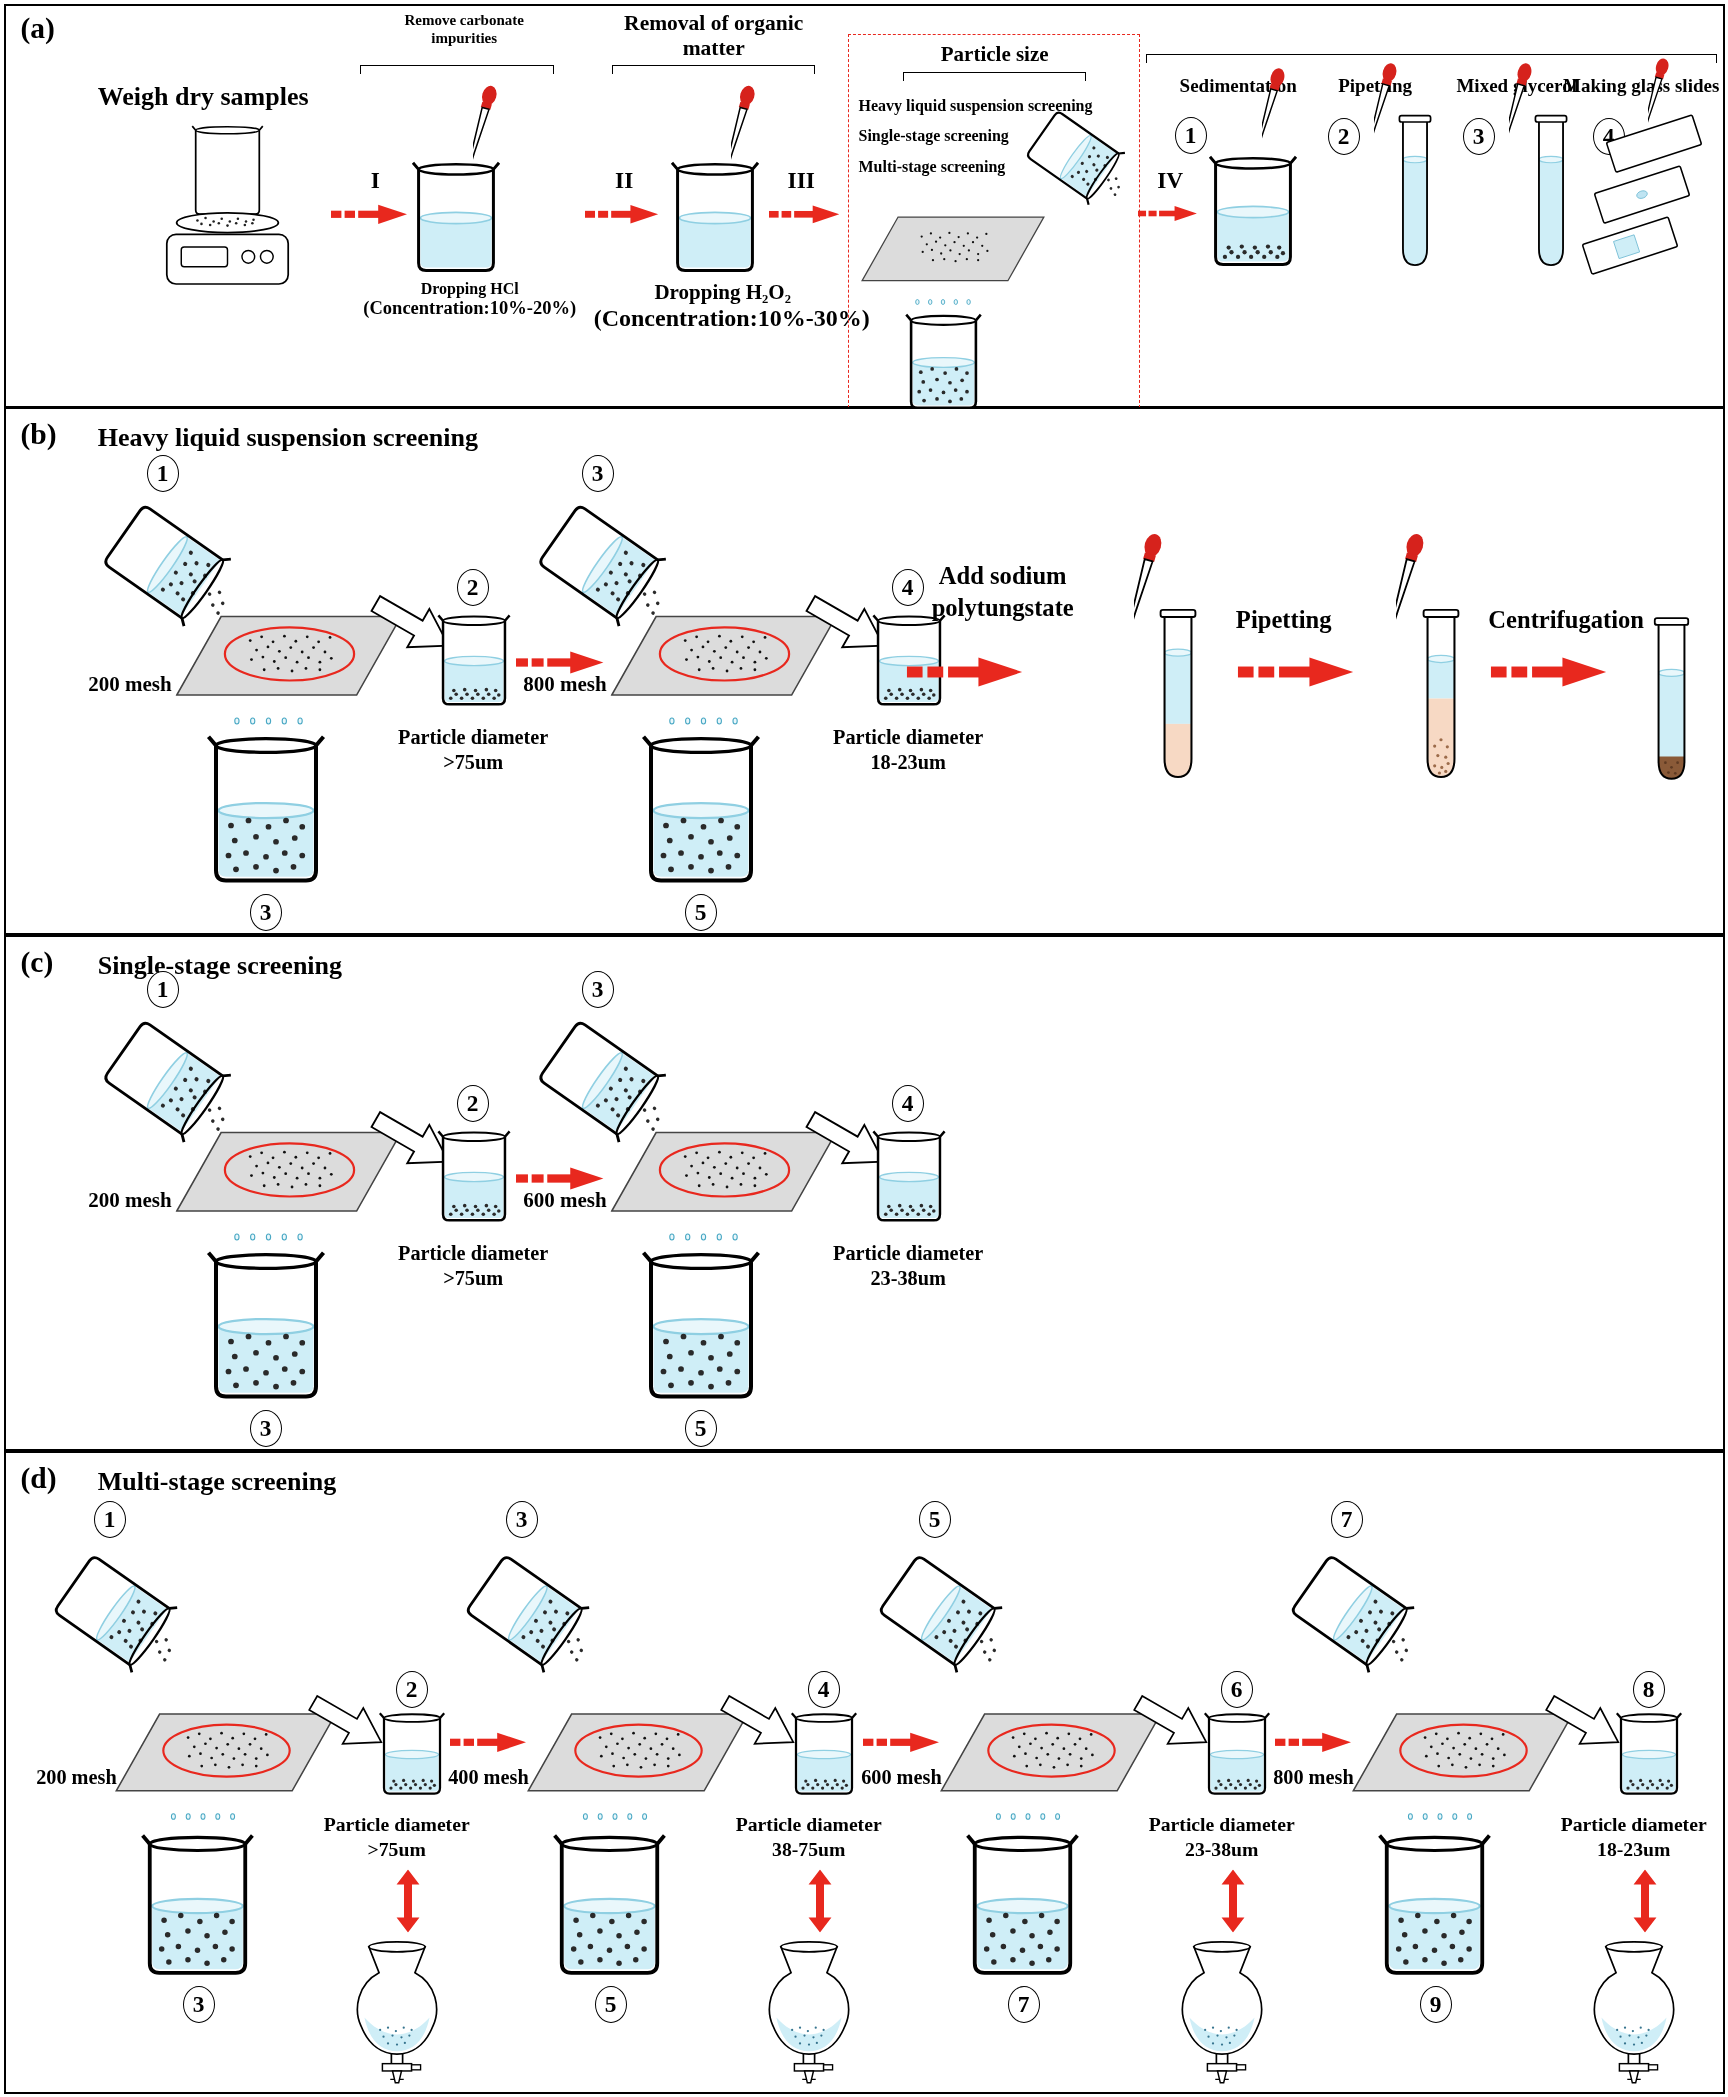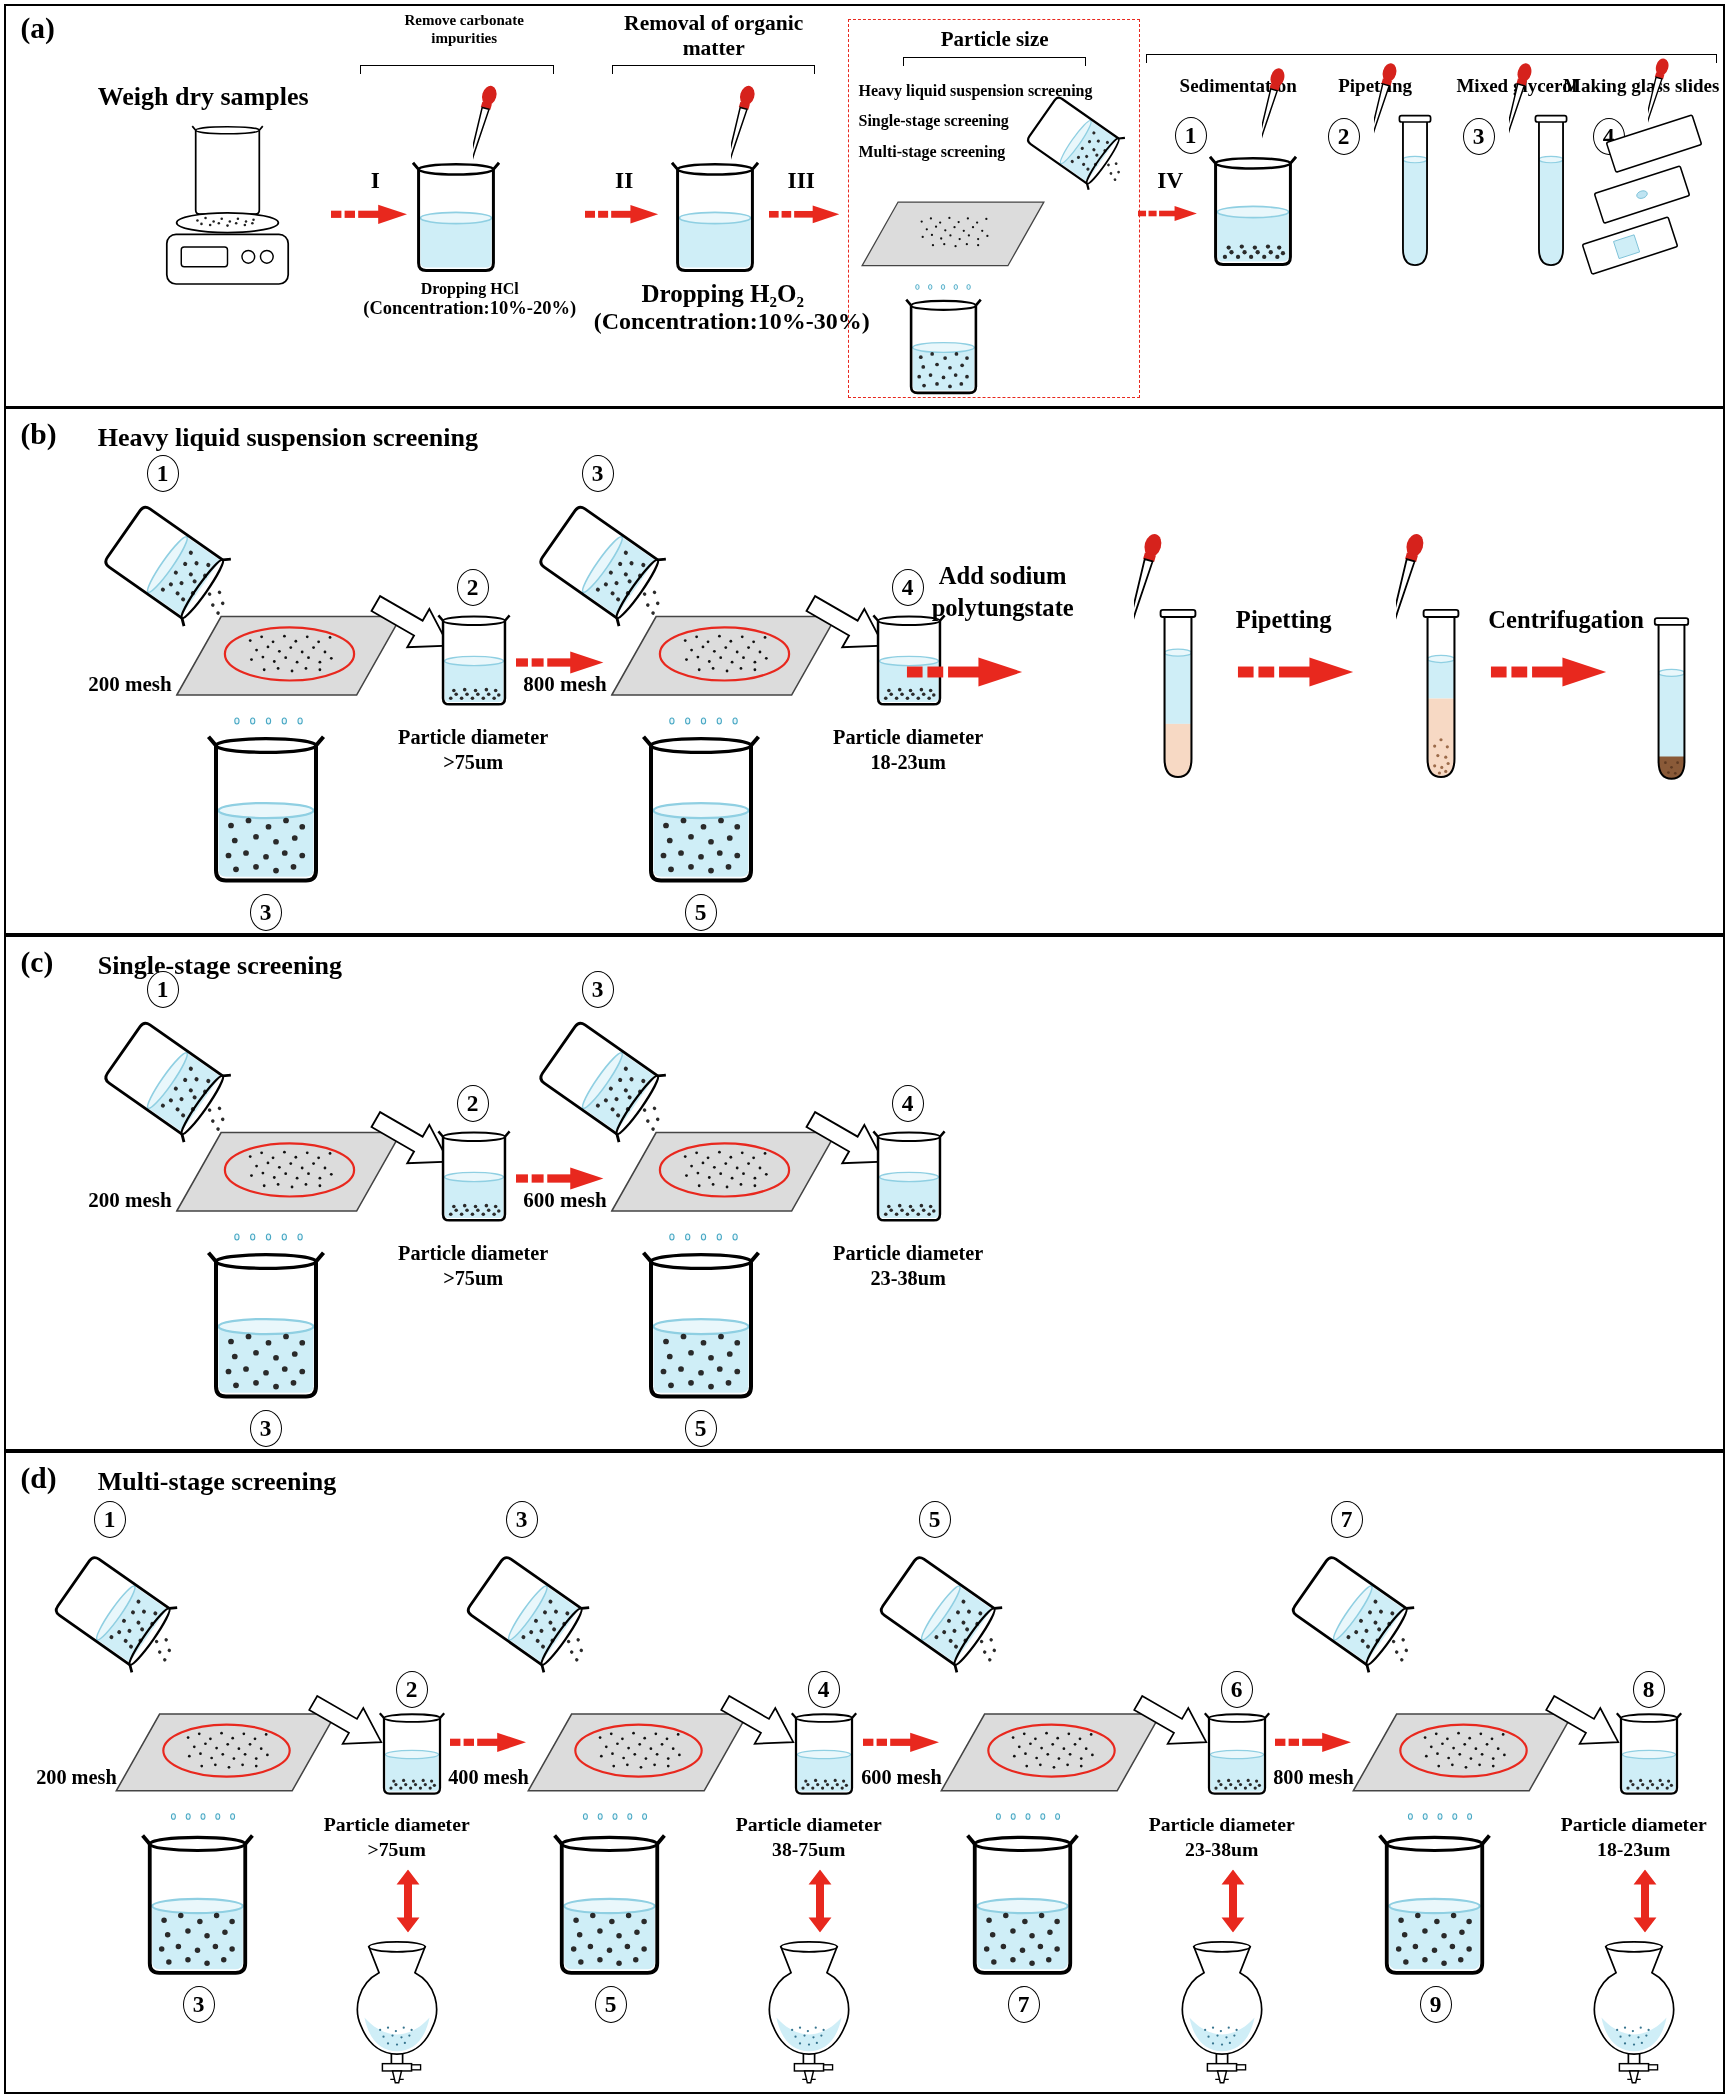--- a/index.html
+++ b/index.html
@@ -405,30 +405,30 @@
         <div>matter</div>
     </div>
     <div class="brace" style="left:606px;top:59px;width:203px"></div>
     <svg class="abs" style="left:662px;top:154px;width:94px;height:116px" viewBox="0 0 100 124">
         <use href="#beaker-liquid"></use>
       </svg>
     <svg class="abs" style="left:725px;top:78px;width:31px;height:106px" viewBox="0 0 44 150">
         <use href="#dropper"></use>
       </svg>
     <div class="abs t-center" style="left:588px;top:274px;width:258px">
-      <div style="font-size:25px">Dropping  H₂O₂</div>
+      <div style="font-size:21px">Dropping  H₂O₂</div>
       <div style="font-size:24px">(Concentration:10%-30%)</div>
     </div>
 
     <span class="roman" style="left:771px;top:161px;width:49px">III</span>
     <svg class="abs" style="left:763px;top:196px;width:74px;height:24.6px" viewBox="0 0 200 56">
         <use href="#red-arrow"></use>
       </svg>
 
-    <div class="redbox" style="left:842px;top:13px;width:292px;height:379px">
+    <div class="redbox" style="left:842px;top:28px;width:292px;height:379px">
       <svg class="abs" style="left:166px;top:62px;width:117px;height:117px" viewBox="0 0 170 170">
           <use href="#beaker-pour"></use>
         </svg>
       <div class="abs t-center" style="left:0;top:7.4px;width:292px;font-size:21px">Particle size</div>
       <div class="brace" style="left:54px;top:37px;width:183px"></div>
       <div class="abs" style="left:9.8px;top:62px;font-size:16px">Heavy liquid suspension screening</div>
       <div class="abs" style="left:9.8px;top:92px;font-size:16px">Single-stage screening</div>
       <div class="abs" style="left:9.8px;top:123px;font-size:16px">Multi-stage screening</div>
       <svg class="abs" style="left:12.3px;top:180px;width:185px;height:77px" viewBox="0 0 360 150">
           <use href="#sieve-plain"></use>

